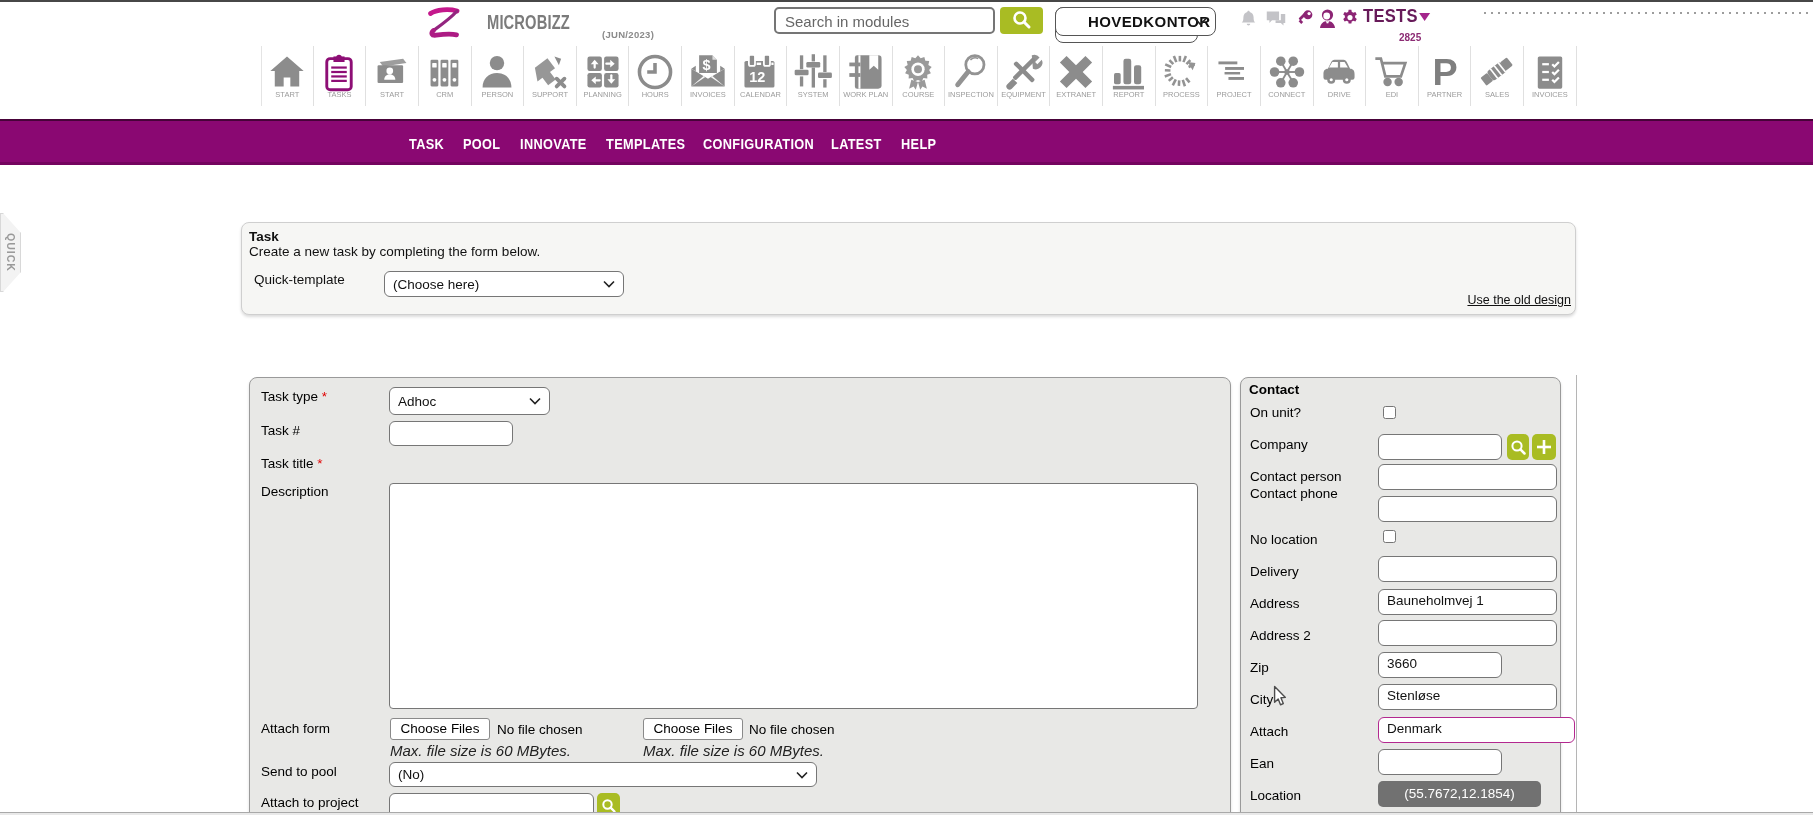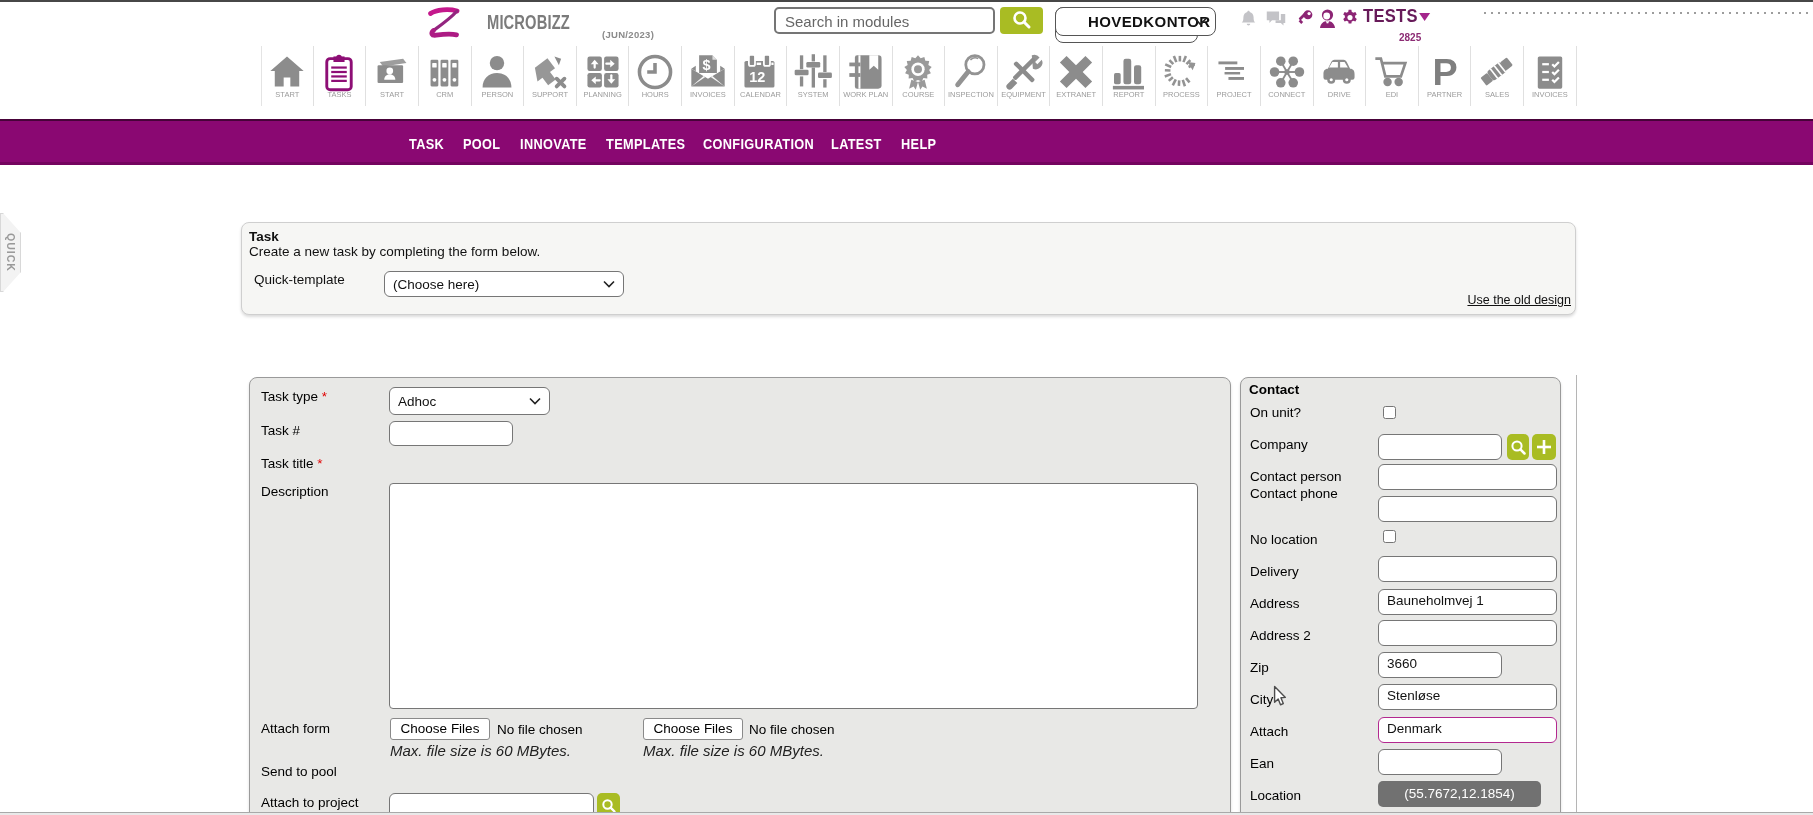--- a/index.html
+++ b/index.html
@@ -473,20 +473,23 @@
 <div class="lbl" style="left:11px;top:106px">Description</div>
 <div class="inp" style="left:139px;top:105px;width:809px;height:226px;border-radius:4px"></div>
 <div class="lbl" style="left:11px;top:343px">Attach form</div>
 <div class="fbtn" style="left:140px;top:340px;width:100px">Choose Files</div>
 <div class="nofile" style="left:247px;top:344px">No file chosen</div>
 <div class="fnote" style="left:140px;top:364px">Max. file size is 60 MBytes.</div>
 <div class="fbtn" style="left:393px;top:340px;width:100px">Choose Files</div>
 <div class="nofile" style="left:499px;top:344px">No file chosen</div>
 <div class="fnote" style="left:393px;top:364px">Max. file size is 60 MBytes.</div>
 <div class="lbl" style="left:11px;top:386px">Send to pool</div>
+<div class="sel" style="left:139px;top:384px;width:428px;height:25px">(No)<svg width="12" height="8" viewBox="0 0 12 8">
+        <polyline points="1,1.5 6,6.5 11,1.5" stroke="#222" stroke-width="1.6" fill="none"></polyline>
+      </svg></div>
 <div class="lbl" style="left:11px;top:417px">Attach to project</div>
 <div class="inp" style="left:139px;top:415px;width:205px;height:25px"></div>
 <div class="gbtn" style="left:347px;top:415px;width:23px;height:25px">
       <svg width="16" height="16" viewBox="0 0 16 16">
         <circle cx="6.5" cy="6.5" r="4.2" stroke="#fff" stroke-width="2" fill="none"></circle>
         <line x1="9.6" y1="9.6" x2="13.5" y2="13.5" stroke="#fff" stroke-width="2.4" stroke-linecap="round"></line>
       </svg>
     </div>
 </div>
 
@@ -518,21 +521,21 @@
 <div class="inp" style="left:137px;top:178px;width:179px;height:26px"></div>
 <div class="lbl" style="left:9px;top:218px">Address</div>
 <div class="inp" style="left:137px;top:211px;width:179px;height:26px">Bauneholmvej 1</div>
 <div class="lbl" style="left:9px;top:250px">Address 2</div>
 <div class="inp" style="left:137px;top:242px;width:179px;height:26px"></div>
 <div class="lbl" style="left:9px;top:282px">Zip</div>
 <div class="inp" style="left:137px;top:274px;width:124px;height:26px">3660</div>
 <div class="lbl" style="left:9px;top:314px">City</div>
 <div class="inp" style="left:137px;top:306px;width:179px;height:26px">Stenløse</div>
 <div class="lbl" style="left:9px;top:346px">Attach</div>
-<div class="inp" style="left:137px;top:339px;width:179px;height:26px;border-color:#b3288f">Denmark</div>
+<div class="inp" style="left:137px;top:339px;width:197px;height:26px;border-color:#b3288f">Denmark</div>
 <div class="lbl" style="left:9px;top:378px">Ean</div>
 <div class="inp" style="left:137px;top:371px;width:124px;height:26px"></div>
 <div class="lbl" style="left:9px;top:410px">Location</div>
 <div id="locbtn" style="left:137px;top:403px;width:163px;height:26px;line-height:26px">(55.7672,12.1854)</div>
 </div>
 <div id="rightline"></div>
 <div style="position:absolute;left:0;top:812px;width:1813px;height:3px;background:#e9e9e9;border-top:1px solid #a9a9a9"></div>
 <svg id="cursor" width="14" height="23" viewBox="0 0 14 23">
     <path d="M1.6 1.5 L1.6 17.2 L5.2 13.9 L7.5 19.8 L10.3 18.5 L7.9 12.8 L12.4 12.4 Z" fill="#fff" stroke="#4d4d4d" stroke-width="1.4" stroke-linejoin="round"></path>
   </svg>

